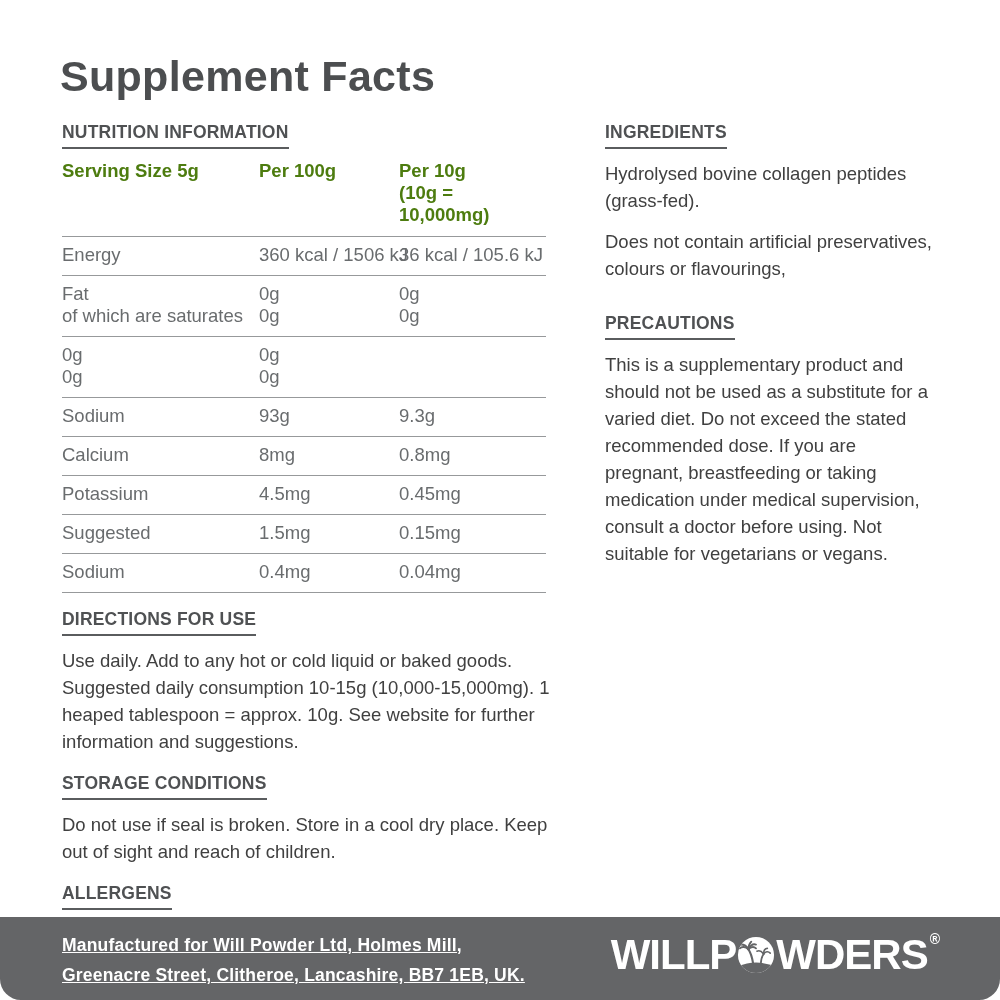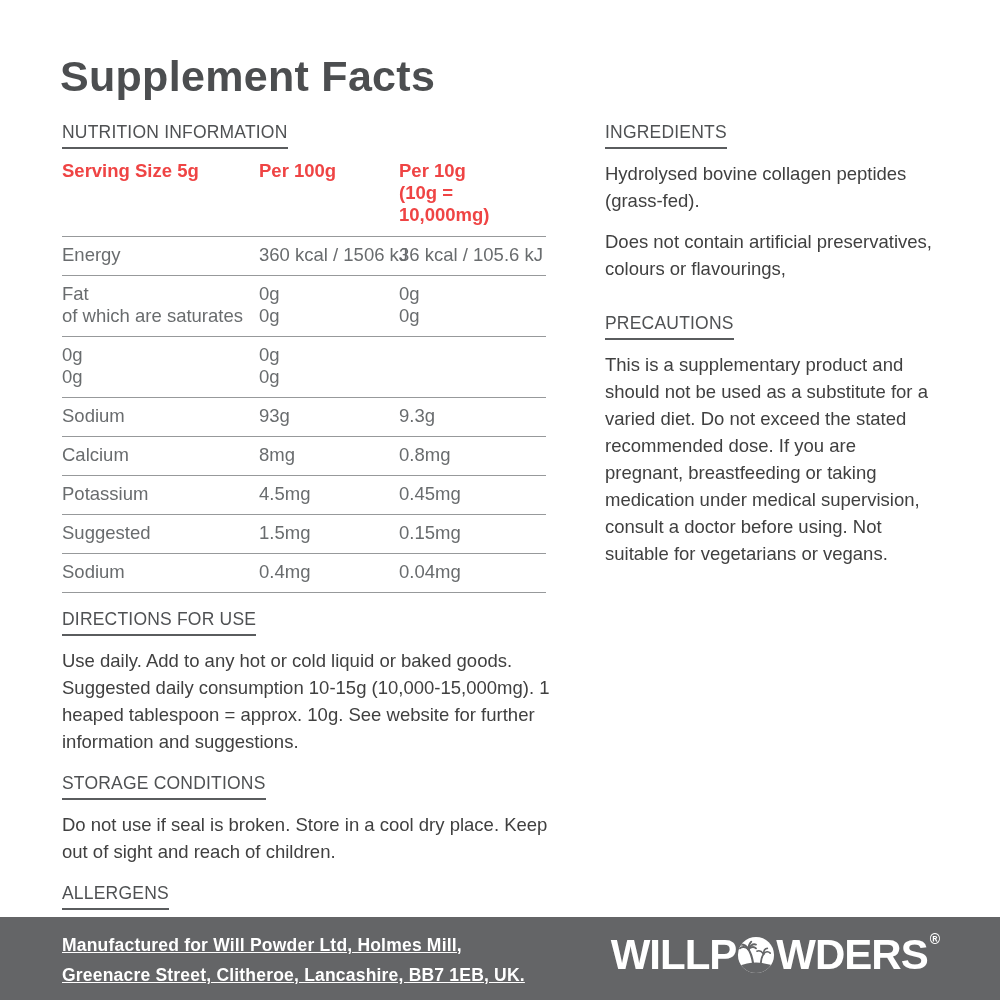--- a/index.html
+++ b/index.html
@@ -7,20 +7,21 @@
   body {
     font-family: "Liberation Sans", sans-serif;
     background: #ffffff;
   }
   .page {
     position: relative;
     width: 1000px;
     height: 1000px;
     background: #ffffff;
     overflow: hidden;
+    border-radius: 21px;
   }
   .page-title {
     position: absolute;
     left: 60px;
     top: 52px;
     font-size: 43px;
     font-weight: 800;
     letter-spacing: 0.3px;
     color: #4c4e50;
   }
@@ -32,21 +33,21 @@
   }
   .right-col {
     position: absolute;
     left: 605px;
     top: 122px;
     width: 333px;
   }
   .section-heading {
     display: inline-block;
     font-size: 17.5px;
-    font-weight: 400;
+    font-weight: 700;
     letter-spacing: 0.2px;
     color: #4f5153;
     border-bottom: 2px solid #5a5c5e;
     padding-bottom: 4px;
     margin-bottom: 9px;
   }
   .body-text {
     font-size: 18.5px;
     line-height: 27px;
     color: #404040;
@@ -61,21 +62,21 @@
   }
   .t-row {
     display: grid;
     grid-template-columns: 197px 140px auto;
     border-bottom: 1.5px solid #97999b;
     padding: 7px 0 9px 0;
     line-height: 22px;
   }
   .t-row.header {
     font-weight: 700;
-    color: #ef4444;
+    color: #4d7c0f;
     padding-top: 2px;
     padding-bottom: 10px;
   }
   .t-cell { overflow: visible; }
   .nowrap { white-space: nowrap; }
   
   .footer {
     position: absolute;
     left: 0;
     top: 917px;

